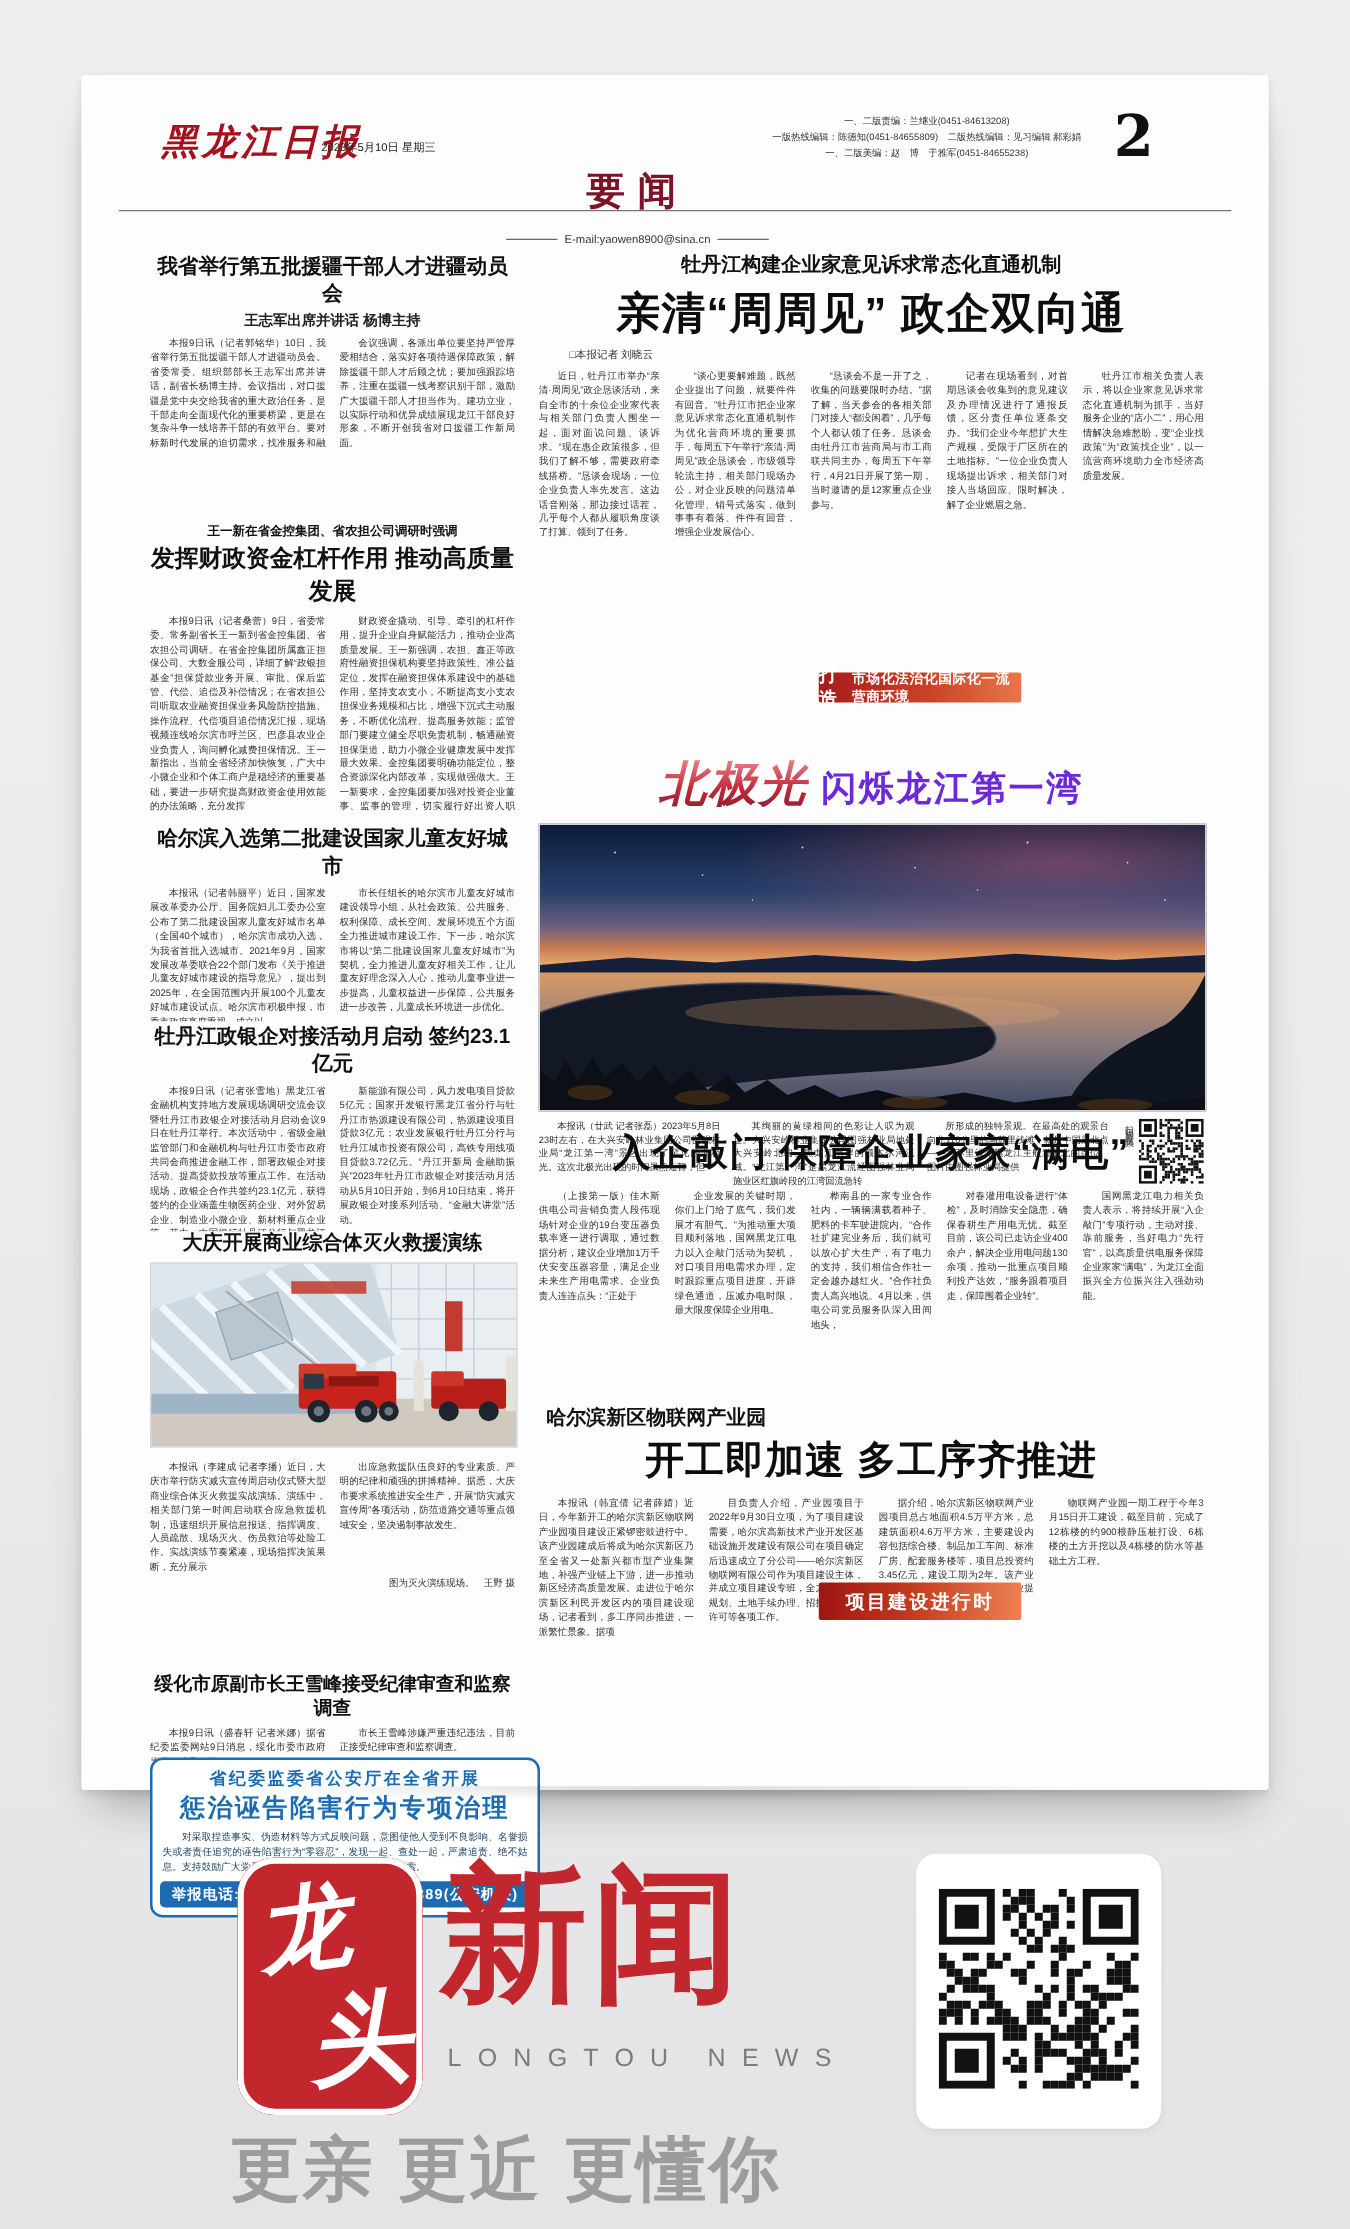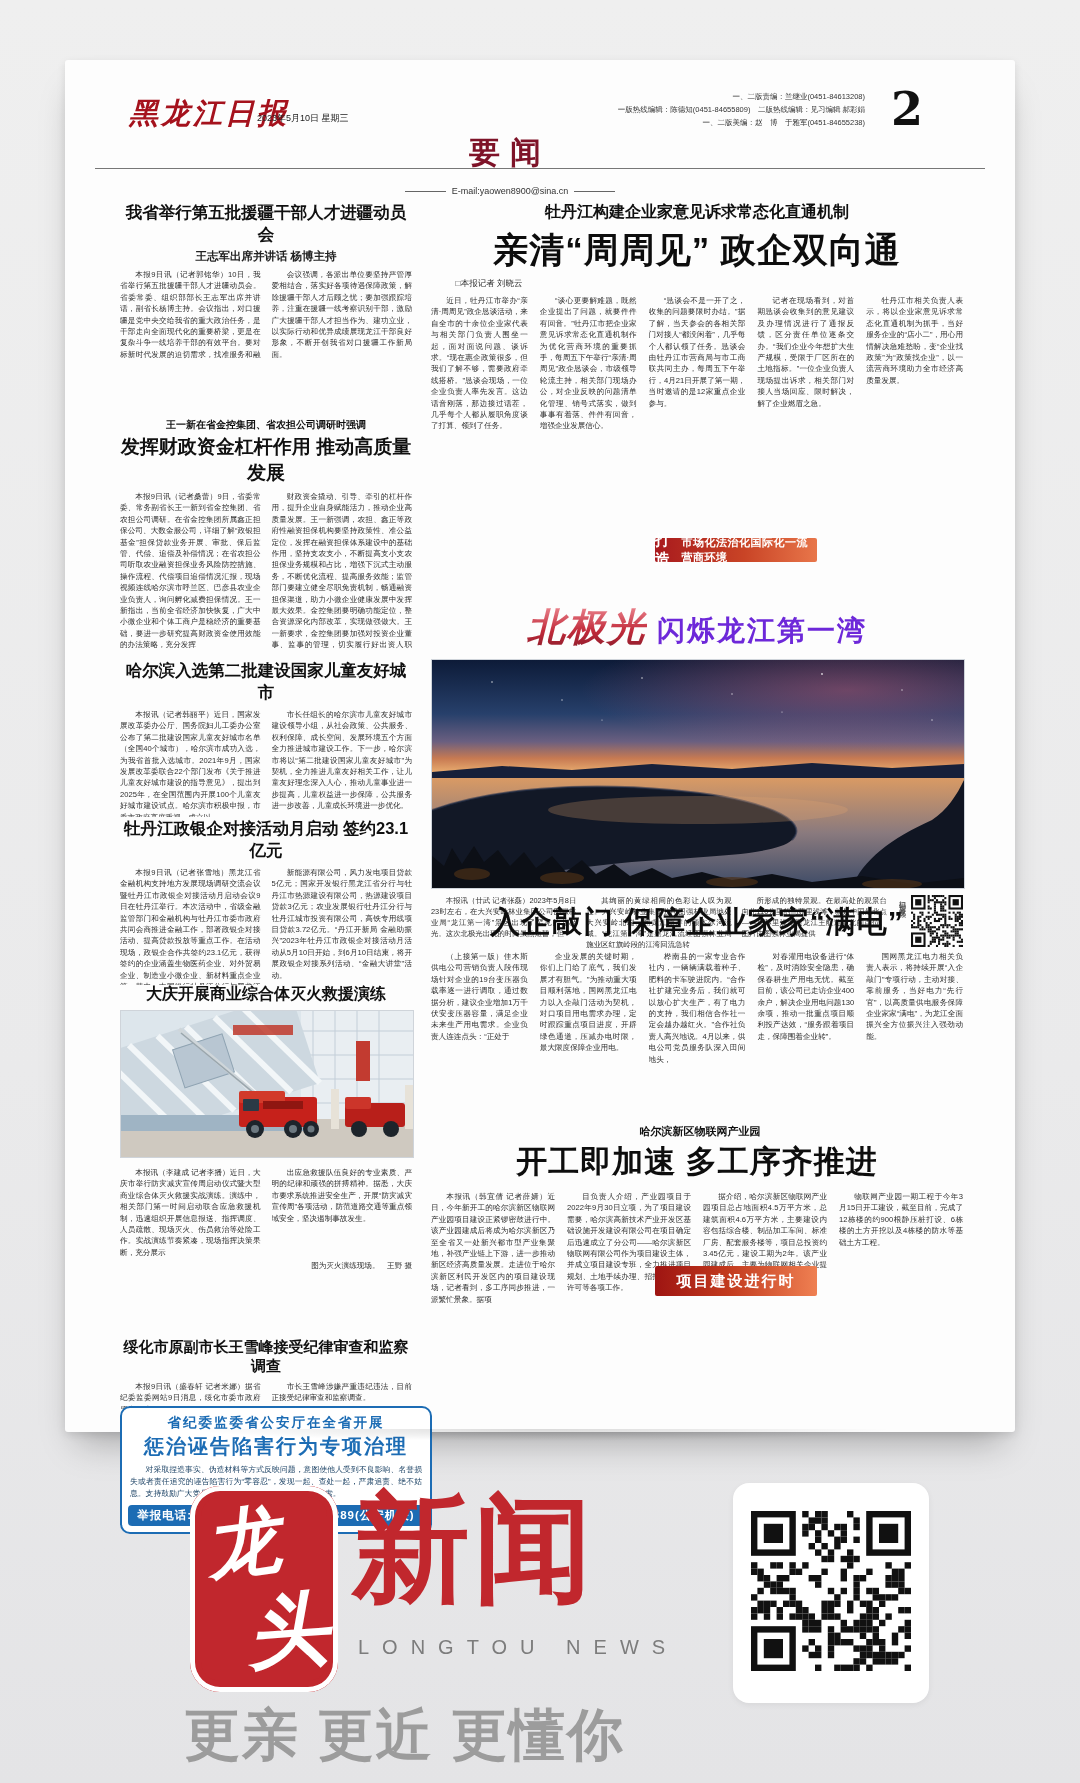--- a/index.html
+++ b/index.html
@@ -15,21 +15,21 @@
          transform:skewX(-2deg);}
   
   .masthead{position:absolute;left:64px;top:34px;font-family:"DejaVu Serif",serif;
          font-style:italic;font-weight:bold;color:#a5121d;font-size:29px;letter-spacing:3px;}
   .dateline{position:absolute;left:192px;top:52px;font-size:9px;color:#222;}
   .section-blk{position:absolute;left:340px;top:28px;width:210px;text-align:center;}
   .section-title{font-size:31px;font-weight:900;color:#7e1328;letter-spacing:10px;margin-top:44px;}
   .email-row{display:flex;align-items:center;gap:6px;margin-top:12px;}
   .email-row .ln{flex:1;height:1px;background:#666;}
   .email-row .em{font-size:9px;color:#333;white-space:nowrap;}
-  .contacts{position:absolute;right:150px;top:30px;text-align:right;font-size:7.5px;
+  .contacts{position:absolute;right:150px;top:30px;text-align:center;font-size:7.5px;
          line-height:1.75;color:#333;}
   .pagenum{position:absolute;right:92px;top:22px;font-family:"DejaVu Serif",serif;
          font-weight:bold;font-size:46px;color:#111;}
   .header-rule{position:absolute;left:30px;right:30px;top:108px;border-top:1px solid #777;}
   
   .h-md{font-weight:900;color:#101010;text-align:center;}
   .kick{font-weight:bold;color:#101010;text-align:center;}
   .sub{font-weight:bold;color:#222;text-align:center;}
   .bodyflex{display:flex;gap:11px;margin-top:5px;}
   .bodyflex p{flex:1;margin:0;font-size:7.6px;line-height:1.5;text-align:justify;
@@ -534,21 +534,21 @@
         <div class="bodyflex" style="height:168px;gap:12px;margin-top:8px">
           <p>（上接第一版）佳木斯供电公司营销负责人段伟现场针对企业的19台变压器负载率逐一进行调取，通过数据分析，建议企业增加1万千伏安变压器容量，满足企业未来生产用电需求。企业负责人连连点头：“正处于</p>
           <p>企业发展的关键时期，你们上门给了底气，我们发展才有胆气。”为推动重大项目顺利落地，国网黑龙江电力以入企敲门活动为契机，对口项目用电需求办理，定时跟踪重点项目进度，开辟绿色通道，压减办电时限，最大限度保障企业用电。</p>
           <p>桦南县的一家专业合作社内，一辆辆满载着种子、肥料的卡车驶进院内。“合作社扩建完业务后，我们就可以放心扩大生产，有了电力的支持，我们相信合作社一定会越办越红火。”合作社负责人高兴地说。4月以来，供电公司党员服务队深入田间地头，</p>
           <p>对春灌用电设备进行“体检”，及时消除安全隐患，确保春耕生产用电无忧。截至目前，该公司已走访企业400余户，解决企业用电问题130余项，推动一批重点项目顺利投产达效，“服务跟着项目走，保障围着企业转”。</p>
           <p>国网黑龙江电力相关负责人表示，将持续开展“入企敲门”专项行动，主动对接、靠前服务，当好电力“先行官”，以高质量供电服务保障企业家家“满电”，为龙江全面振兴全方位振兴注入强劲动能。</p>
         </div>
       </div>
 
       <div class="ma" style="top:922px">
-        <div class="kick" style="font-size:11px;text-align:center;padding-left:6px">哈尔滨新区物联网产业园</div>
+        <div class="kick" style="font-size:16px;text-align:left;padding-left:6px">哈尔滨新区物联网产业园</div>
         <div class="headline-xl" style="font-size:31px;margin-top:2px">开工即加速 多工序齐推进</div>
         <div class="bodyflex" style="height:128px;gap:12px;margin-top:8px">
           <p>本报讯（韩宜倩 记者薛婧）近日，今年新开工的哈尔滨新区物联网产业园项目建设正紧锣密鼓进行中。该产业园建成后将成为哈尔滨新区乃至全省又一处新兴都市型产业集聚地，补强产业链上下游，进一步推动新区经济高质量发展。走进位于哈尔滨新区利民开发区内的项目建设现场，记者看到，多工序同步推进，一派繁忙景象。据项</p>
           <p>目负责人介绍，产业园项目于2022年9月30日立项，为了项目建设需要，哈尔滨高新技术产业开发区基础设施开发建设有限公司在项目确定后迅速成立了分公司——哈尔滨新区物联网有限公司作为项目建设主体，并成立项目建设专班，全力推进项目规划、土地手续办理、招投标、施工许可等各项工作。</p>
           <p>据介绍，哈尔滨新区物联网产业园项目总占地面积4.5万平方米，总建筑面积4.6万平方米，主要建设内容包括综合楼、制品加工车间、标准厂房、配套服务楼等，项目总投资约3.45亿元，建设工期为2年。该产业园建成后，主要为物联网相关企业提供研发、孵化等基础用房。</p>
           <p>物联网产业园一期工程于今年3月15日开工建设，截至目前，完成了12栋楼的约900根静压桩打设、6栋楼的土方开挖以及4栋楼的防水等基础土方工程。</p>
         </div>
         <div class="redbtn" style="left:224px;top:142px;width:162px;height:30px">项目建设进行时</div>
       </div>
     </div>

